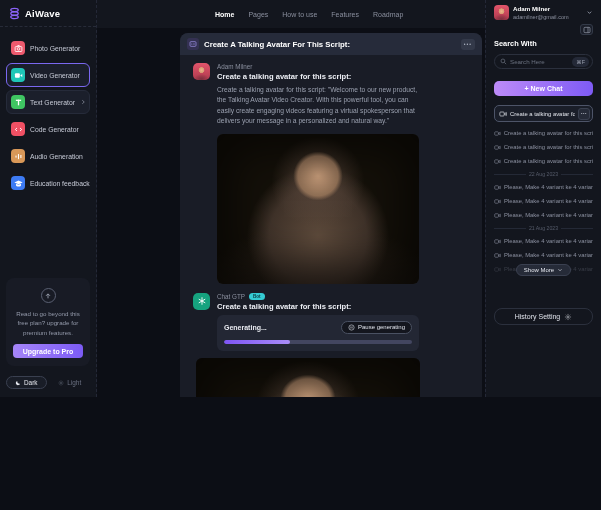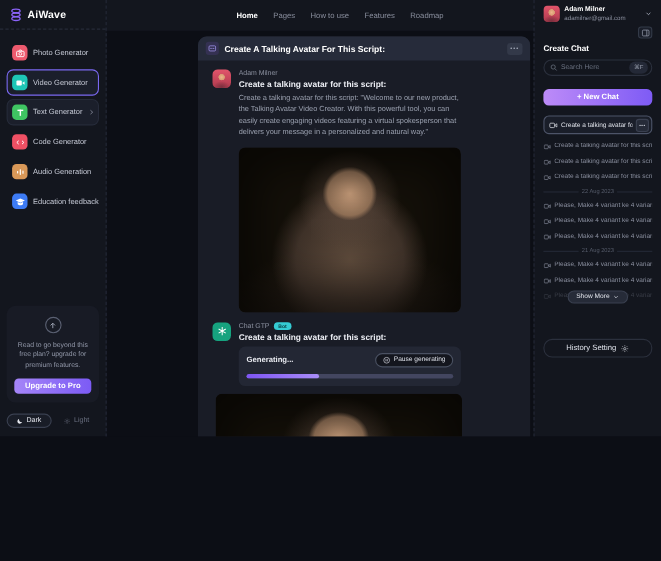--- a/index.html
+++ b/index.html
@@ -349,21 +349,21 @@
       </span>
     </div>
 
     <button class="collapse-btn">
       <svg width="8" height="8" viewBox="0 0 24 24" fill="none" stroke="#9aa0af" stroke-width="2">
         <rect x="3" y="4" width="18" height="16" rx="3"></rect>
           <path d="M15 4v16"></path>
       </svg>
     </button>
 
-    <div class="search-heading">Create Chat</div>
+    <div class="search-heading">Search With</div>
 
     <div class="search-box">
       <svg width="7" height="7" viewBox="0 0 24 24" fill="none" stroke="#6b7280" stroke-width="2.4">
         <circle cx="10" cy="10" r="6.5"></circle>
           <path d="M15.2 15.2L21 21"></path>
       </svg>
       <input class="search-input" placeholder="Search Here" style="">
       <span class="kbd">⌘F</span>
     </div>
 

